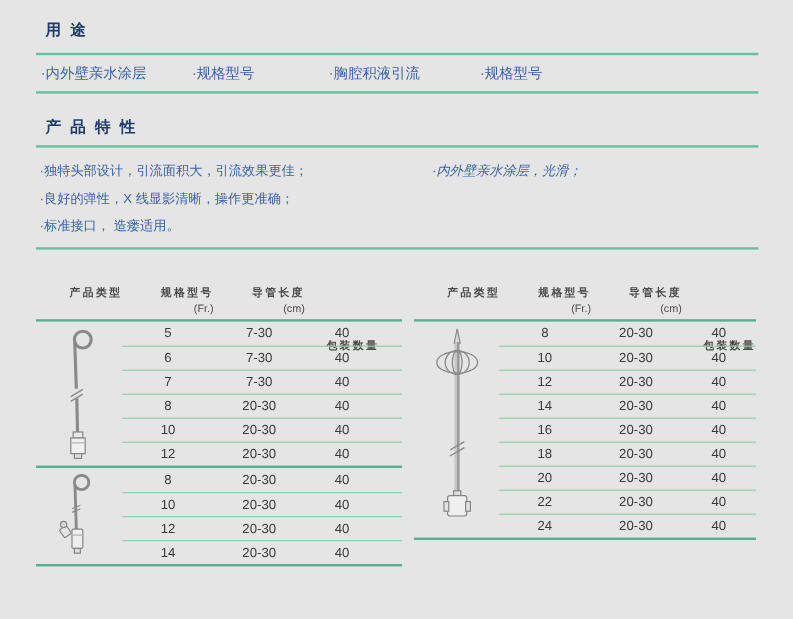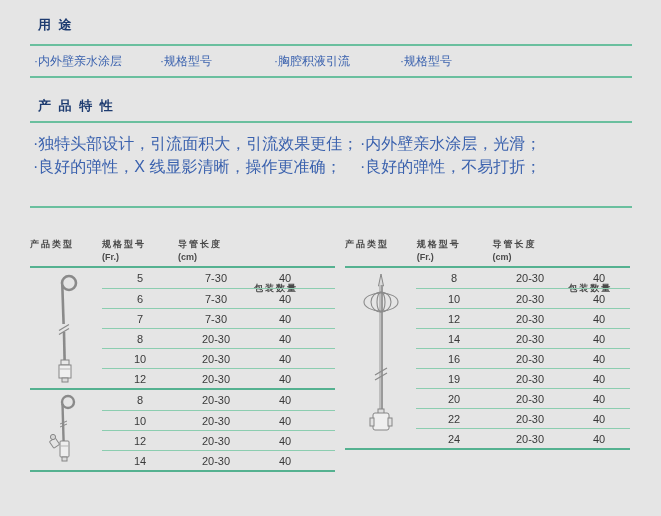--- a/index.html
+++ b/index.html
@@ -7,31 +7,31 @@
   .page {
     position:relative; width:661px; height:516px; background:#e5e5e5;
     font-family:"Liberation Sans","DejaVu Sans",sans-serif; overflow:hidden;
   }
   .sec-title {
     position:absolute; left:38px; color:#1d3b70; font-size:13px;
     font-weight:bold; letter-spacing:2px;
   }
   .rule { position:absolute; left:30px; width:602px; height:2px; background:#6abf9e; }
   .usage-item { position:absolute; top:53px; color:#3b62ae; font-size:12px; }
-  .feature { position:absolute; color:#3b62ae; font-size:16px; line-height:23px; white-space:pre; }
+  .feature { position:absolute; color:#3b62ae; font-size:11px; line-height:23px; white-space:pre; }
   .f-left  { left:33px; }
-  .f-right { left:360px; }
+  .f-right { left:360px;font-style:italic; }
 
   .ptable { position:absolute; top:236px; }
   .t-left  { left:30px;  width:305px; }
   .t-right { left:345px; width:285px; }
 
   .thead { display:flex; height:32px; border-bottom:2px solid #55b190; }
-  .hcell { text-align:left; color:#4a4a4a; font-size:9px; font-weight:bold; letter-spacing:2px; padding-top:2px; }
-  .hsub  { font-weight:bold; letter-spacing:0; font-size:9px; margin-top:1px; }
+  .hcell { text-align:right; color:#4a4a4a; font-size:9px; font-weight:bold; letter-spacing:2px; padding-top:2px; }
+  .hsub  { font-weight:normal; letter-spacing:0; font-size:9px; margin-top:1px; }
   .h1 { width:72px; } .h2 { width:76px; } .h3 { width:76px; } .h4 { width:62px;margin-top:44px; }
 
   .tgroup { display:flex; border-bottom:2px solid #55b190; }
   .ill { width:72px; display:flex; align-items:center; justify-content:center; }
   .rows { flex:1; display:flex; flex-direction:column; justify-content:center; }
   .trow { height:20px; display:flex; align-items:center; }
   .trow + .trow { border-top:1px solid #8ccdb0; }
   .cell { text-align:center; color:#3a3a3a; font-size:11px; }
   .c1 { width:76px; } .c2 { width:76px; } .c3 { width:62px; }
 </style>
@@ -45,22 +45,22 @@
   <span class="usage-item" style="left:34px">·内外壁亲水涂层</span>
   <span class="usage-item" style="left:160px">·规格型号</span>
   <span class="usage-item" style="left:274px">·胸腔积液引流</span>
   <span class="usage-item" style="left:400px">·规格型号</span>
   <div class="rule" style="top:76px"></div>
 
   <h2 class="sec-title" style="top:97px">产 品 特 性</h2>
   <div class="rule" style="top:121px"></div>
   <div class="feature f-left" style="top:132px">·独特头部设计，引流面积大，引流效果更佳；</div>
   <div class="feature f-left" style="top:155px">·良好的弹性，X 线显影清晰，操作更准确；</div>
+  <div class="feature f-left" style="top:178px">·标准接口， 造瘘适用。</div>
   <div class="feature f-right" style="top:132px">·内外壁亲水涂层，光滑；</div>
-  <div class="feature f-right" style="top:155px">·良好的弹性，不易打折；</div>
   <div class="rule" style="top:206px"></div>
 
   <div class="ptable t-left">
     <div class="thead">
       <div class="hcell h1">产品类型</div>
       <div class="hcell h2">
         <div>规格型号</div>
         <div class="hsub">(Fr.)</div>
       </div>
       <div class="hcell h3">
@@ -205,21 +205,21 @@
               <div class="cell c1">14</div>
               <div class="cell c2">20-30</div>
               <div class="cell c3">40</div>
             </div>
             <div class="trow">
               <div class="cell c1">16</div>
               <div class="cell c2">20-30</div>
               <div class="cell c3">40</div>
             </div>
             <div class="trow">
-              <div class="cell c1">19</div>
+              <div class="cell c1">18</div>
               <div class="cell c2">20-30</div>
               <div class="cell c3">40</div>
             </div>
             <div class="trow">
               <div class="cell c1">20</div>
               <div class="cell c2">20-30</div>
               <div class="cell c3">40</div>
             </div>
             <div class="trow">
               <div class="cell c1">22</div>

